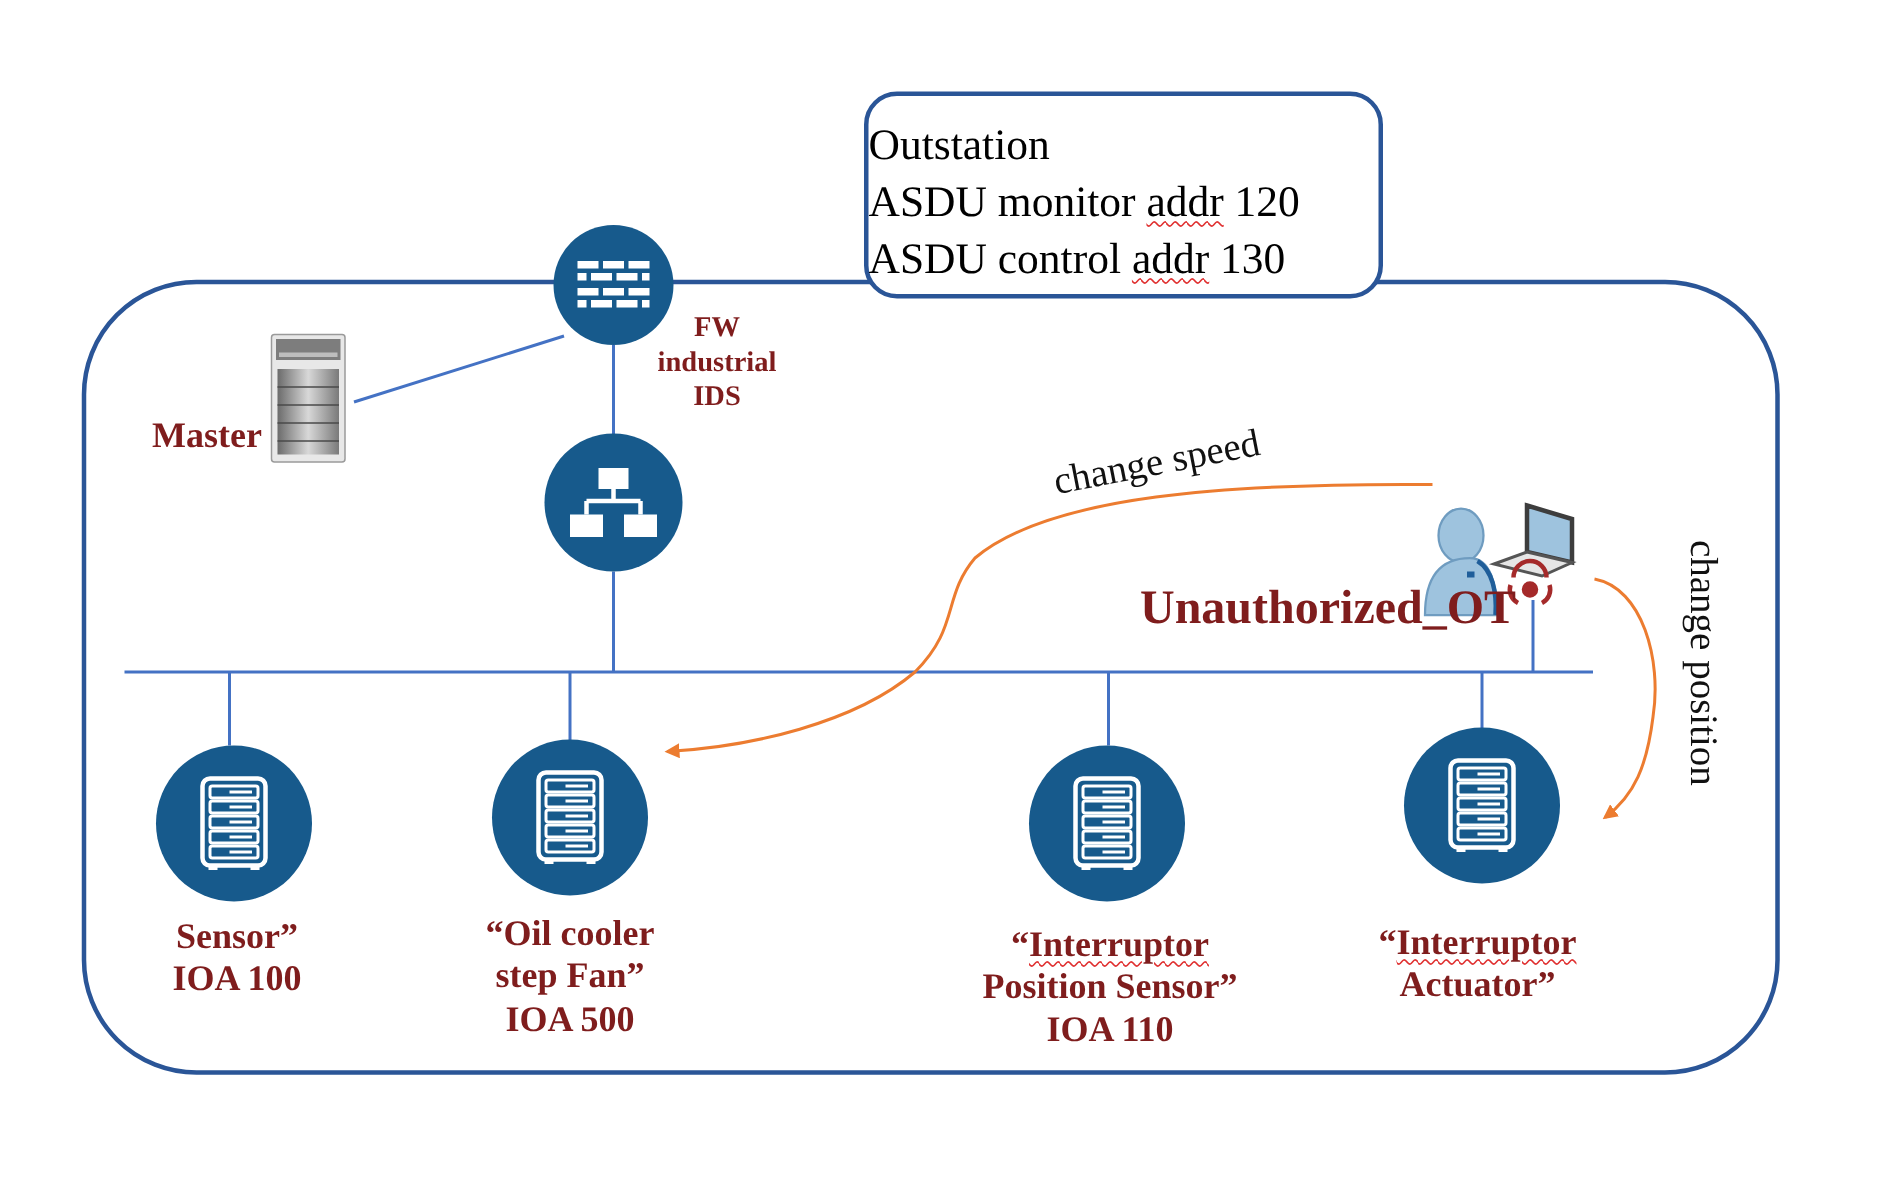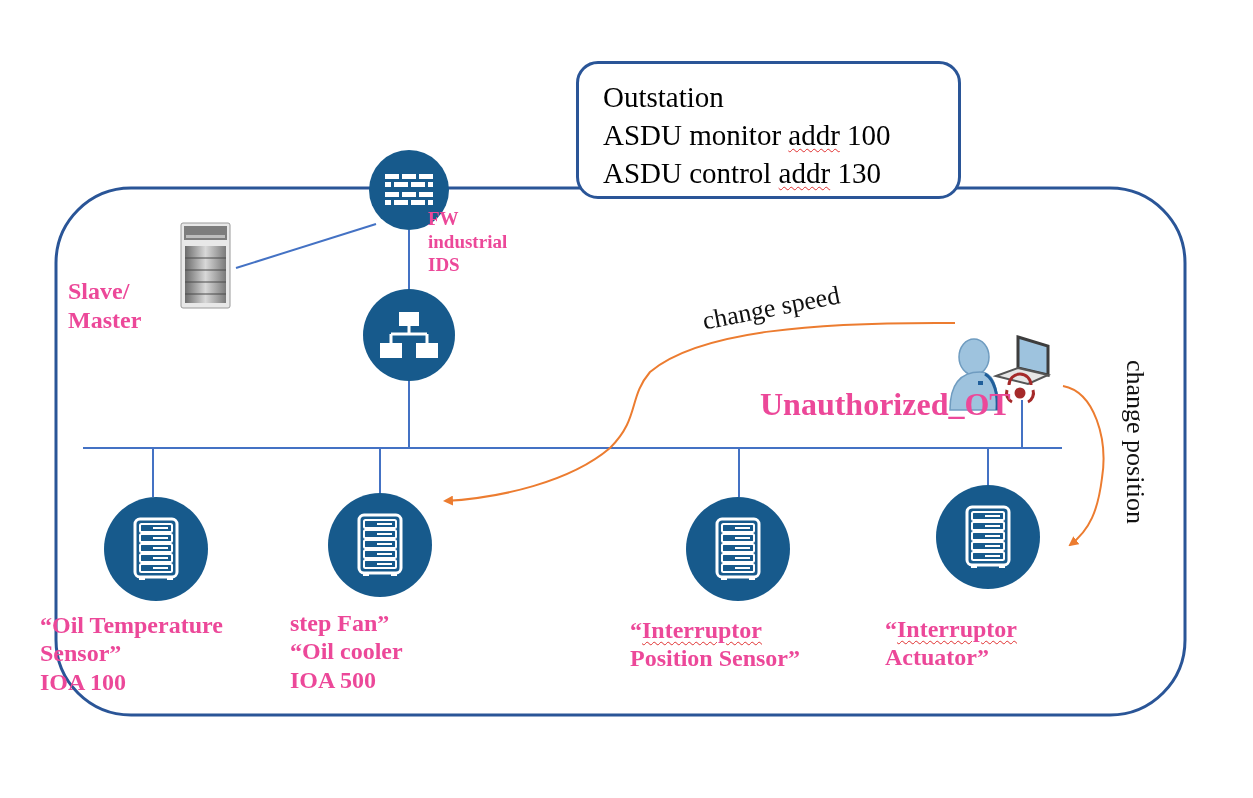--- a/index.html
+++ b/index.html
@@ -1,26 +1,26 @@
 <!DOCTYPE html>
 <html><head>
 <meta charset="utf-8">
 <style>
   html, body { margin: 0; padding: 0; background: #ffffff; }
   body { width: 1253px; height: 798px; position: relative; overflow: hidden;
          font-family: "Liberation Serif", "DejaVu Serif", serif; }
   svg#diagram { position: absolute; left: 0; top: 0; }
-  .lbl { position: absolute; font-weight: bold; color: #ec4899;
+  .lbl { position: absolute; text-align: center; font-weight: bold; color: #7f1d1d;
          font-family: "Liberation Serif", "DejaVu Serif", serif; line-height: 1.18; }
   .spell { text-decoration: underline wavy #e03030; text-decoration-thickness: 1px; text-underline-offset: 3px; }
   .device-label { font-size: 24px; }
   .small-label { font-size: 19px; line-height: 1.22; }
-  .outstation { position: absolute; left: 576px; top: 61px; width: 385px; height: 138px;
+  .outstation { position: absolute; left: 576px; top: 61px; width: 346px; height: 138px;
                 border: 3px solid #2a5597; border-radius: 22px; box-sizing: border-box;
-                padding: 14px 0 0 24px; font-size: 29px; line-height: 38px; color: #000;
+                padding: 14px 0 0 0; font-size: 29px; line-height: 38px; color: #000;
                 background: #ffffff; }
   .outstation div { white-space: nowrap; }
   .rot-label { position: absolute; font-size: 26px; color: #111; white-space: nowrap; }
 </style>
 </head>
 <body>
 
 <svg id="diagram" width="1253" height="798" viewBox="0 0 1253 798">
   <defs>
     <marker id="arrowhead" viewBox="0 0 10 10" refX="8" refY="5" markerWidth="5" markerHeight="5" orient="auto-start-reverse">
@@ -141,50 +141,49 @@
       <path d="M1033,390 A10,10 0 0 1 1028,402"></path>
     </g>
   </g>
 
   <path d="M955,323 C820,322 700,330 650,372 C628,398 640,418 610,448 C570,482 500,498 445,501" fill="none" stroke="#ec7c30" stroke-width="2" marker-end="url(#arrowhead)"></path>
   <path d="M1063,386 C1095,392 1108,440 1102,478 C1098,510 1090,530 1070,545" fill="none" stroke="#ec7c30" stroke-width="2" marker-end="url(#arrowhead)"></path>
 </svg>
 
 <div class="outstation">
   <div>Outstation</div>
-  <div><span>ASDU monitor </span><span class="spell">addr</span><span> 100</span></div>
+  <div><span>ASDU monitor </span><span class="spell">addr</span><span> 120</span></div>
   <div><span>ASDU control </span><span class="spell">addr</span><span> 130</span></div>
 </div>
 
 <div class="lbl small-label" style="left:428px; top:207px; width:100px;">
   <div>FW</div>
   <div>industrial</div>
   <div>IDS</div>
 </div>
 
 <div class="lbl device-label" style="left:68px; top:277px; width:140px; line-height:1.22;">
-  <div>Slave/</div>
   <div>Master</div>
 </div>
 
 <div class="lbl" style="left:760px; top:386px; font-size:32px; white-space:nowrap;">Unauthorized_OT</div>
 
 <div class="rot-label" style="left:700px; top:307px; transform:rotate(-11deg); transform-origin:left top;">change speed</div>
 <div class="rot-label" style="left:1150px; top:360px; transform:rotate(90deg); transform-origin:left top;">change position</div>
 
 <div class="lbl device-label" style="left:40px; top:611px; width:236px;">
-  <div>“Oil Temperature</div>
   <div>Sensor”</div>
   <div>IOA 100</div>
 </div>
 <div class="lbl device-label" style="left:290px; top:609px; width:180px;">
+  <div>“Oil cooler</div>
   <div>step Fan”</div>
-  <div>“Oil cooler</div>
   <div>IOA 500</div>
 </div>
 <div class="lbl device-label" style="left:630px; top:616px; width:220px;">
   <div><span>“</span><span class="spell">Interruptor</span></div>
   <div>Position Sensor”</div>
+  <div>IOA 110</div>
 </div>
 <div class="lbl device-label" style="left:885px; top:615px; width:200px;">
   <div><span>“</span><span class="spell">Interruptor</span></div>
   <div>Actuator”</div>
 </div>
 
 </body></html>

